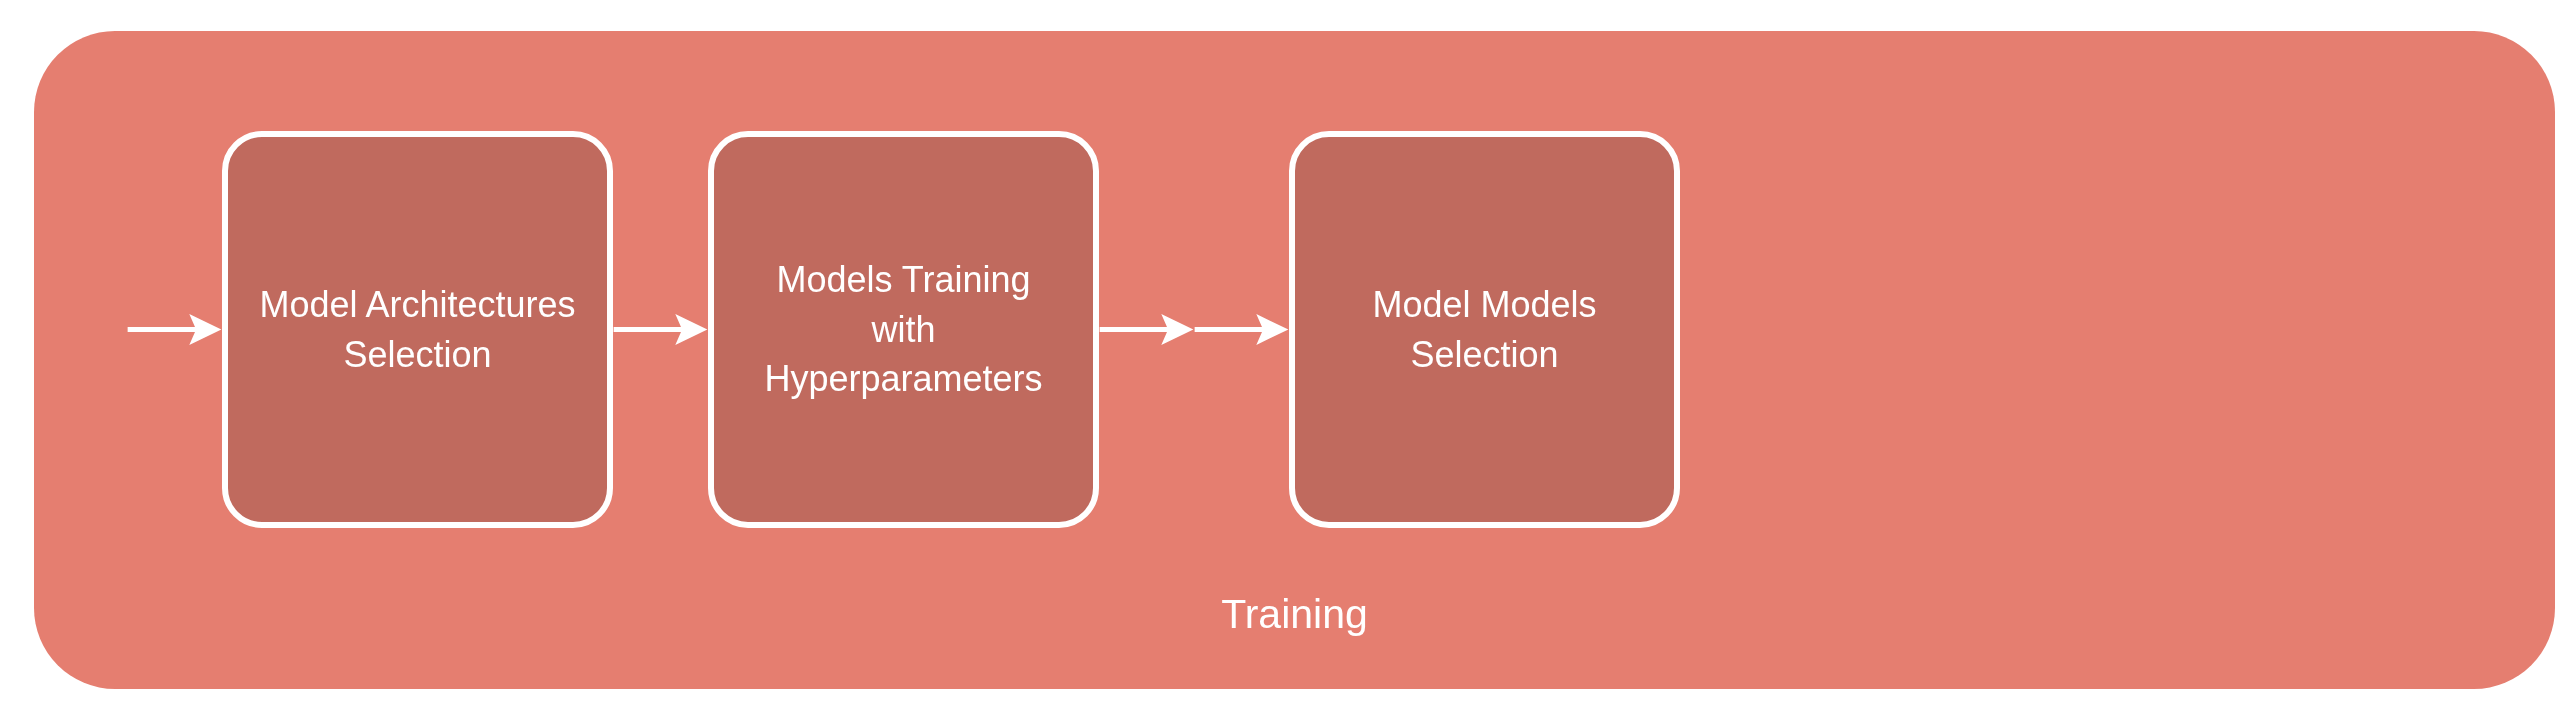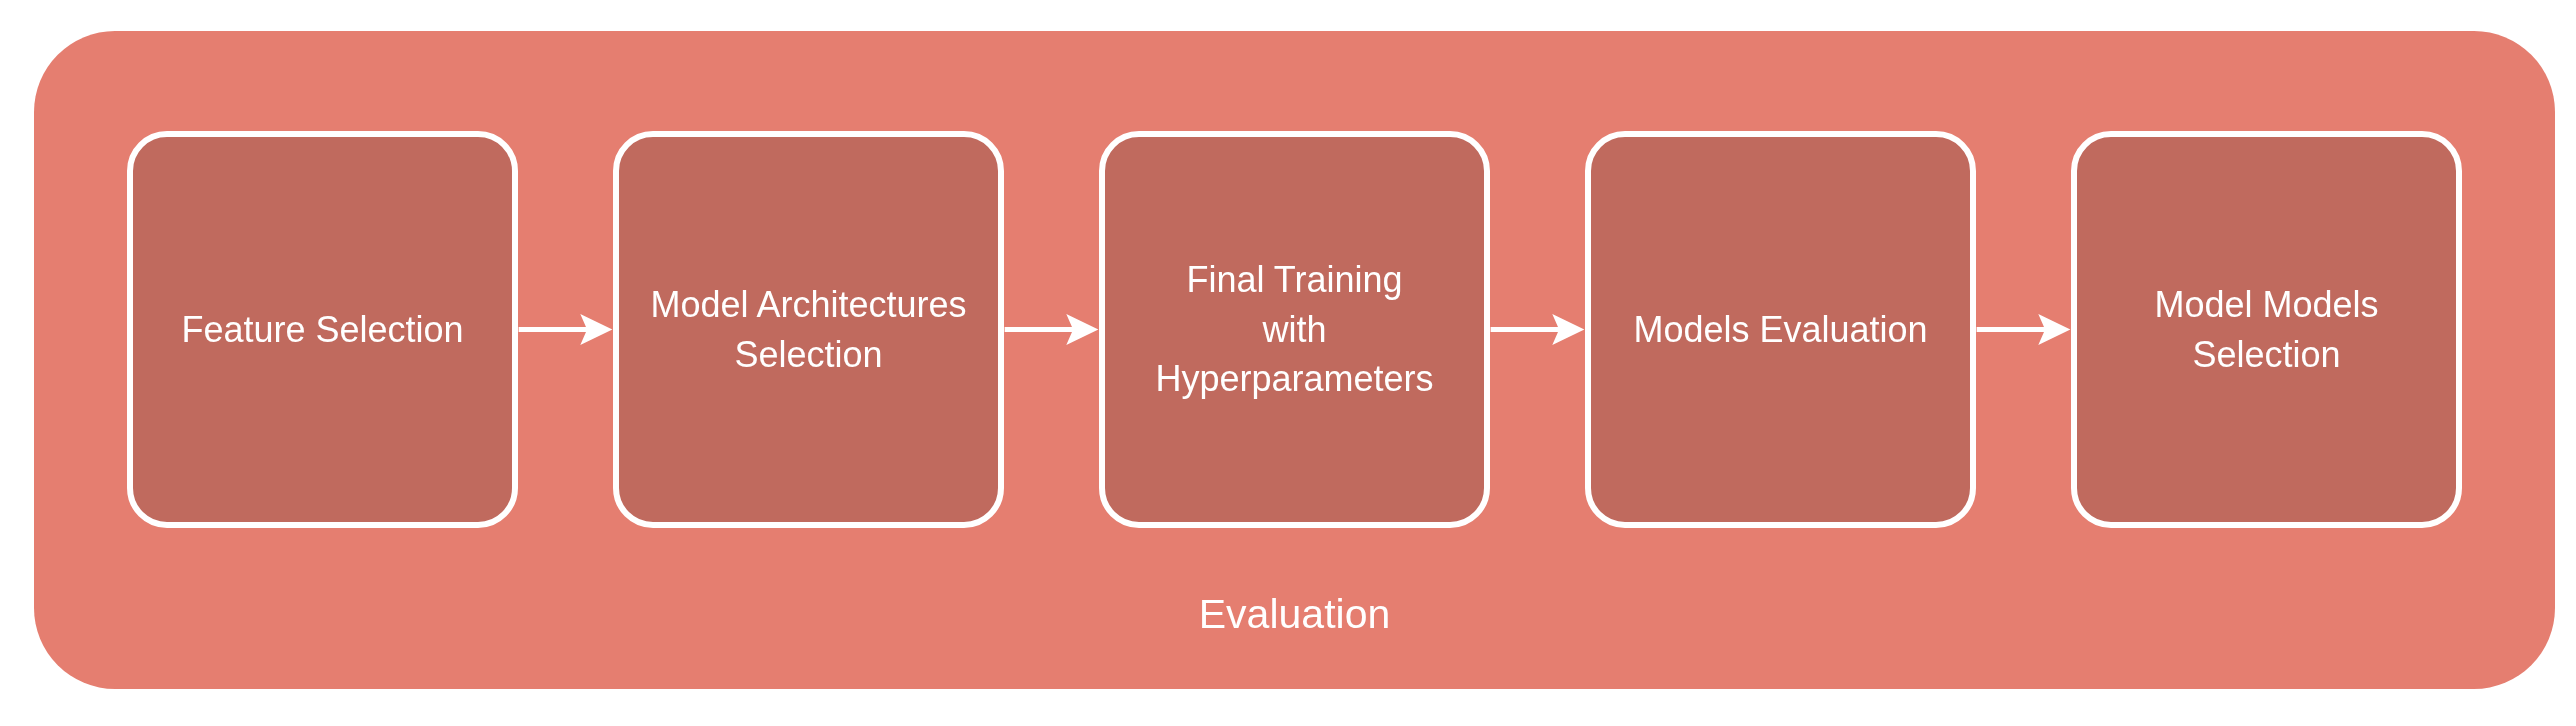--- a/index.html
+++ b/index.html
@@ -86,23 +86,20 @@
     line-height: 1;
   }
 </style>
 </head>
 <body>
 
 <div class="canvas">
   <div class="group">
     <div class="row">
 
-      <div class="step-box">
-        <span class="step-label">Feature Selection</span>
-      </div>
 
       <div class="arrow">
         <svg viewBox="0 0 152 60" xmlns="http://www.w3.org/2000/svg">
           <line class="arrow-line" x1="0" y1="30" x2="118" y2="30"></line>
           <polygon class="arrow-head" points="100,5 152,30 100,55 111,30"></polygon>
         </svg>
       </div>
 
       <div class="step-box">
         <span class="step-label">Model Architectures
@@ -110,46 +107,43 @@
       </div>
 
       <div class="arrow">
         <svg viewBox="0 0 152 60" xmlns="http://www.w3.org/2000/svg">
           <line class="arrow-line" x1="0" y1="30" x2="118" y2="30"></line>
           <polygon class="arrow-head" points="100,5 152,30 100,55 111,30"></polygon>
         </svg>
       </div>
 
       <div class="step-box">
-        <span class="step-label">Final Training
+        <span class="step-label">Models Training
 with
 Hyperparameters</span>
       </div>
 
       <div class="arrow">
         <svg viewBox="0 0 152 60" xmlns="http://www.w3.org/2000/svg">
           <line class="arrow-line" x1="0" y1="30" x2="118" y2="30"></line>
           <polygon class="arrow-head" points="100,5 152,30 100,55 111,30"></polygon>
         </svg>
       </div>
 
-      <div class="step-box">
-        <span class="step-label">Models Evaluation</span>
-      </div>
 
       <div class="arrow">
         <svg viewBox="0 0 152 60" xmlns="http://www.w3.org/2000/svg">
           <line class="arrow-line" x1="0" y1="30" x2="118" y2="30"></line>
           <polygon class="arrow-head" points="100,5 152,30 100,55 111,30"></polygon>
         </svg>
       </div>
 
       <div class="step-box">
         <span class="step-label">Model Models
 Selection</span>
       </div>
 
     </div>
 
-    <div class="group-label">Evaluation</div>
+    <div class="group-label">Training</div>
   </div>
 </div>
 
 
 </body></html>

